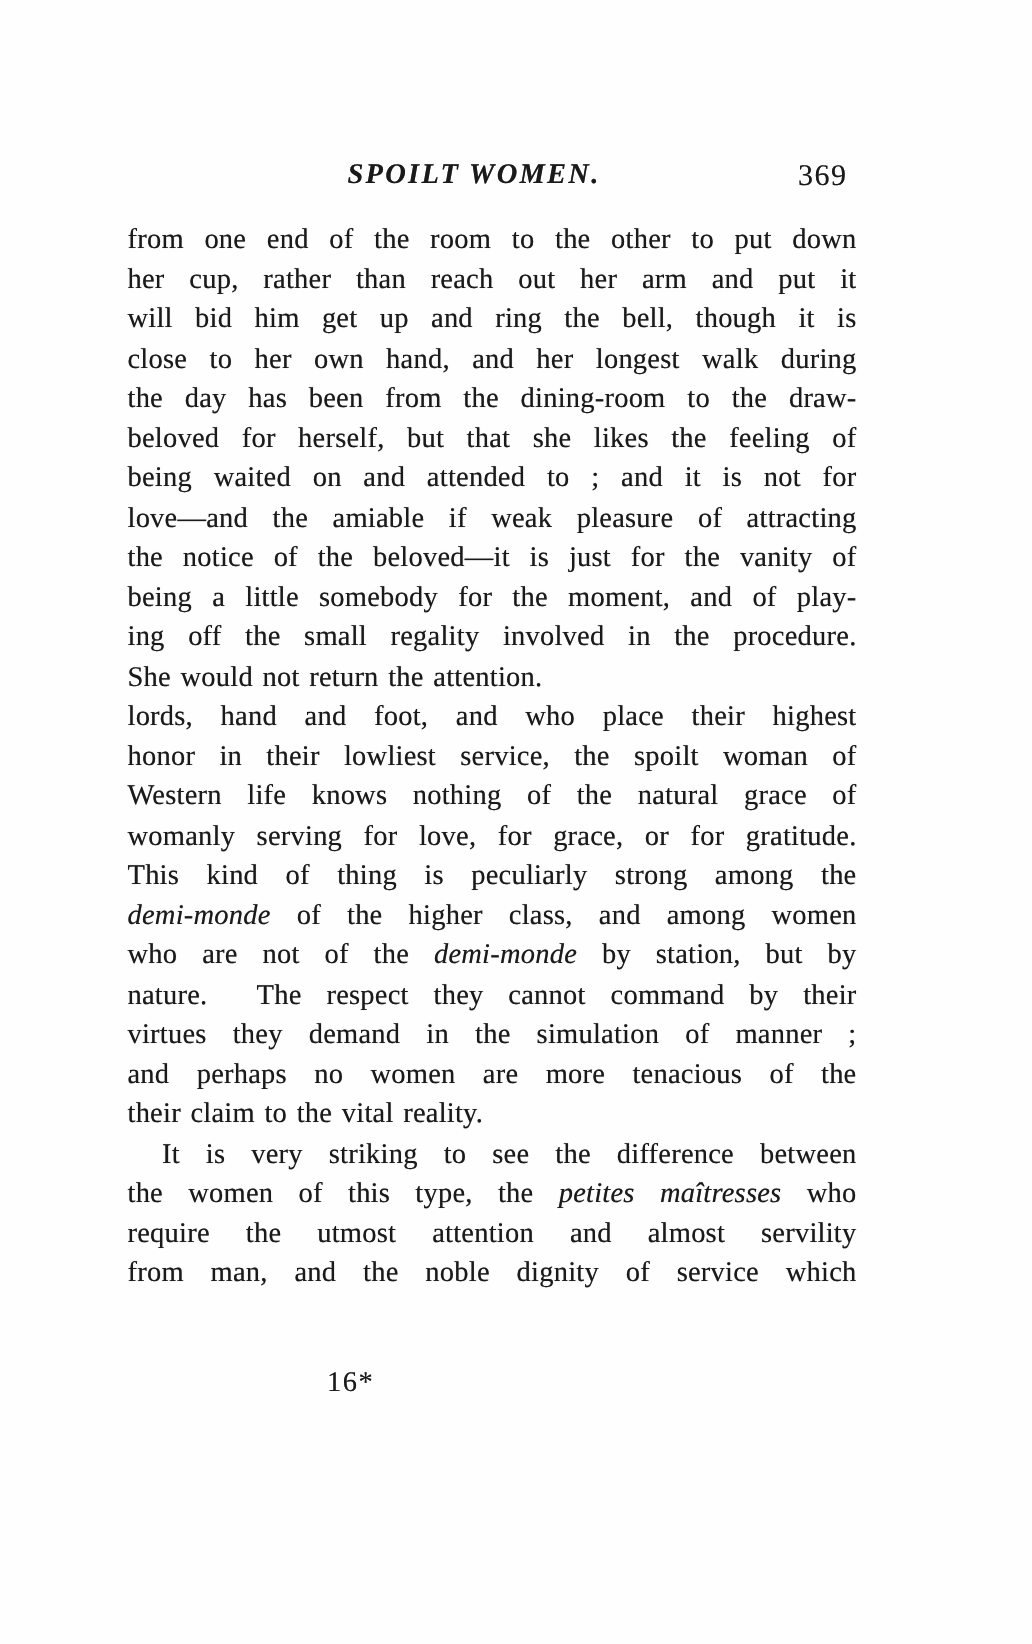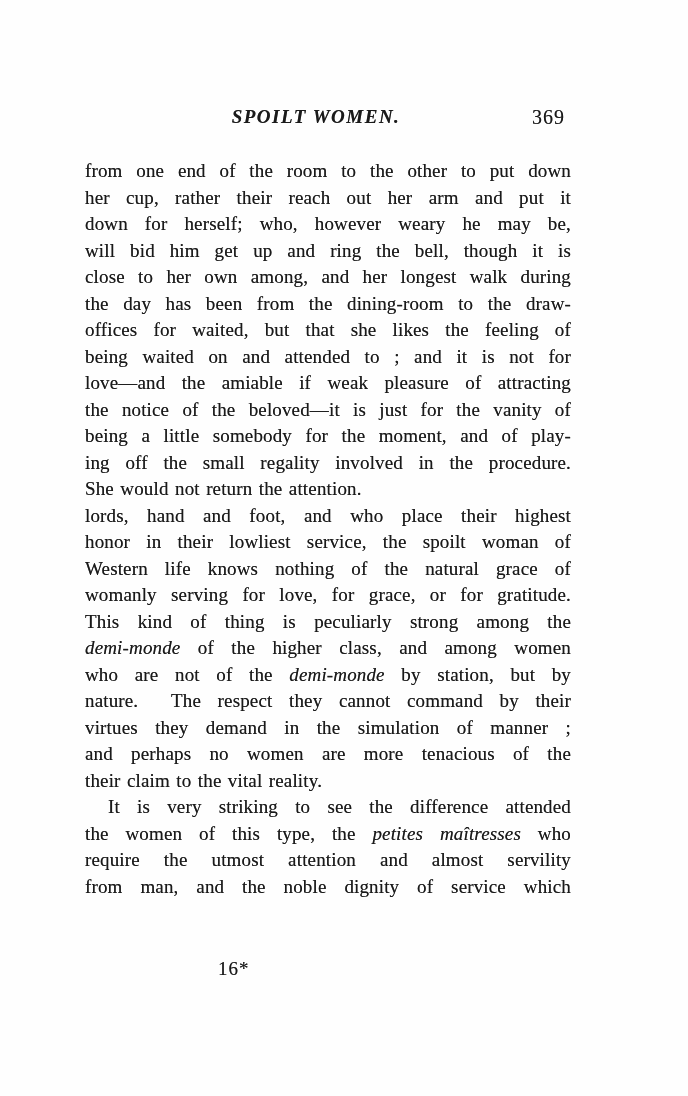--- a/index.html
+++ b/index.html
@@ -35,21 +35,21 @@
     text-shadow: 0 0 0.4px rgba(0,0,0,0.55);
   }
   .page-number {
     position: absolute;
     right: 6px; top: 0;
     font-size: 20px;
     letter-spacing: 1px;
     text-shadow: 0 0 0.4px rgba(0,0,0,0.55);
   }
   .page-body {
-    margin-top: 28px;
+    margin-top: 17px;
     font-size: 19px;
   }
   .line {
     height: 26.5px;
     line-height: 26.5px;
     white-space: pre-wrap;
     text-align: justify;
     text-align-last: justify;
     word-spacing: 1.5px;
     letter-spacing: 0.15px;
@@ -57,44 +57,43 @@
   }
   .line.no-justify {
     text-align: right;
     text-align-last: left;
   }
   .line.indent { text-indent: 23px; }
   .line .italic { font-style: italic; }
   .paragraph { margin: 0; }
   .page-footer {
     position: absolute;
-    left: 218px; top: 958px;
+    left: 218px; top: 911px;
     font-size: 19px;
     letter-spacing: 1px;
     text-shadow: 0 0 0.4px rgba(0,0,0,0.55);
   }
 </style>
 </head>
 <body>
 
 <div class="page">
   <div class="text-block">
     <div class="running-header">
       <span class="running-title">SPOILT WOMEN.</span>
       <span class="page-number">369</span>
     </div>
     <div class="page-body">
         <div class="paragraph">
           <div class="line"><span>from one end of the room to the other to put down</span></div>
-          <div class="line"><span>her cup, rather their reach out her arm and put it</span></div>
-          <div class="line"><span>down for herself; who, however weary he may be,</span></div>
+          <div class="line"><span>her cup, rather than reach out her arm and put it</span></div>
           <div class="line"><span>will bid him get up and ring the bell, though it is</span></div>
-          <div class="line"><span>close to her own among, and her longest walk during</span></div>
+          <div class="line"><span>close to her own hand, and her longest walk during</span></div>
           <div class="line"><span>the day has been from the dining-room to the draw-</span></div>
-          <div class="line"><span>offices for waited, but that she likes the feeling of</span></div>
+          <div class="line"><span>beloved for herself, but that she likes the feeling of</span></div>
           <div class="line"><span>being waited on and attended to ; and it is not for</span></div>
           <div class="line"><span>love—and the amiable if weak pleasure of attracting</span></div>
           <div class="line"><span>the notice of the beloved—it is just for the vanity of</span></div>
           <div class="line"><span>being a little somebody for the moment, and of play-</span></div>
           <div class="line"><span>ing off the small regality involved in the procedure.</span></div>
           <div class="line no-justify"><span>She would not return the attention.</span></div>
         </div>
         <div class="paragraph">
           <div class="line"><span>lords, hand and foot, and who place their highest</span></div>
           <div class="line"><span>honor in their lowliest service, the spoilt woman of</span></div>
@@ -102,21 +101,21 @@
           <div class="line"><span>womanly serving for love, for grace, or for gratitude.</span></div>
           <div class="line"><span>This kind of thing is peculiarly strong among the</span></div>
           <div class="line"><span class="italic">demi-monde</span><span> of the higher class, and among women</span></div>
           <div class="line"><span>who are not of the </span><span class="italic">demi-monde</span><span> by station, but by</span></div>
           <div class="line"><span>nature.  The respect they cannot command by their</span></div>
           <div class="line"><span>virtues they demand in the simulation of manner ;</span></div>
           <div class="line"><span>and perhaps no women are more tenacious of the</span></div>
           <div class="line no-justify"><span>their claim to the vital reality.</span></div>
         </div>
         <div class="paragraph">
-          <div class="line indent"><span>It is very striking to see the difference attended</span></div>
+          <div class="line indent"><span>It is very striking to see the difference between</span></div>
           <div class="line"><span>the women of this type, the </span><span class="italic">petites maîtresses</span><span> who</span></div>
           <div class="line"><span>require the utmost attention and almost servility</span></div>
           <div class="line"><span>from man, and the noble dignity of service which</span></div>
         </div>
       </div>
   </div>
   <div class="page-footer">
     <span>16*</span>
   </div>
 </div>

